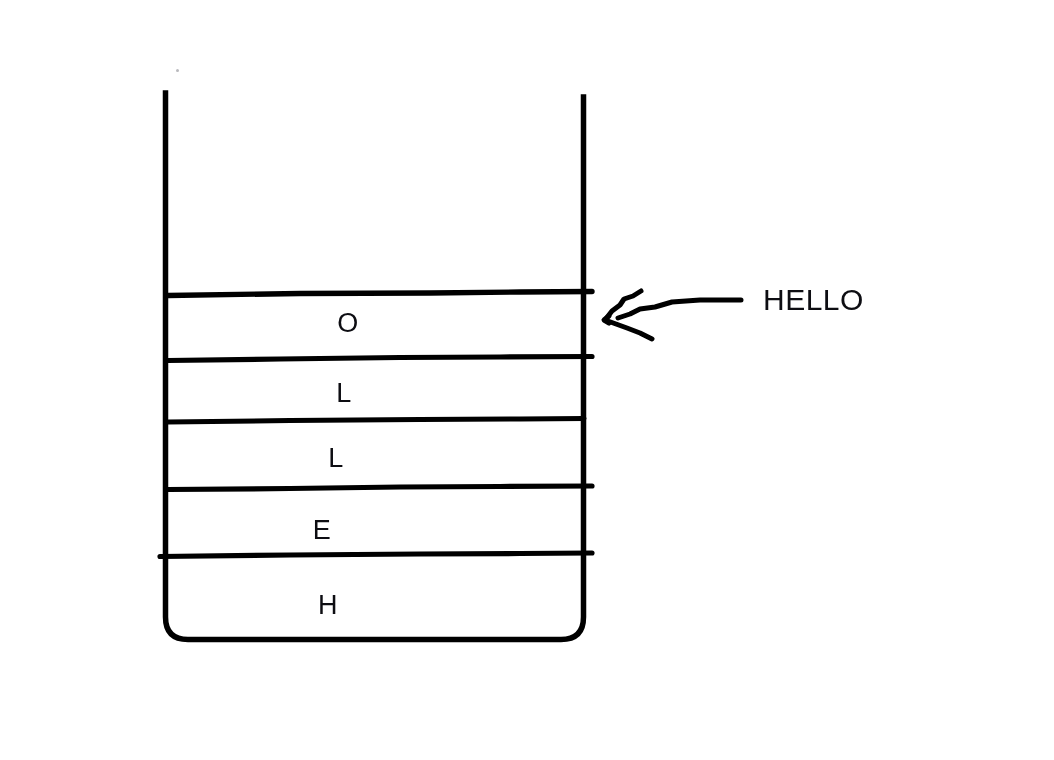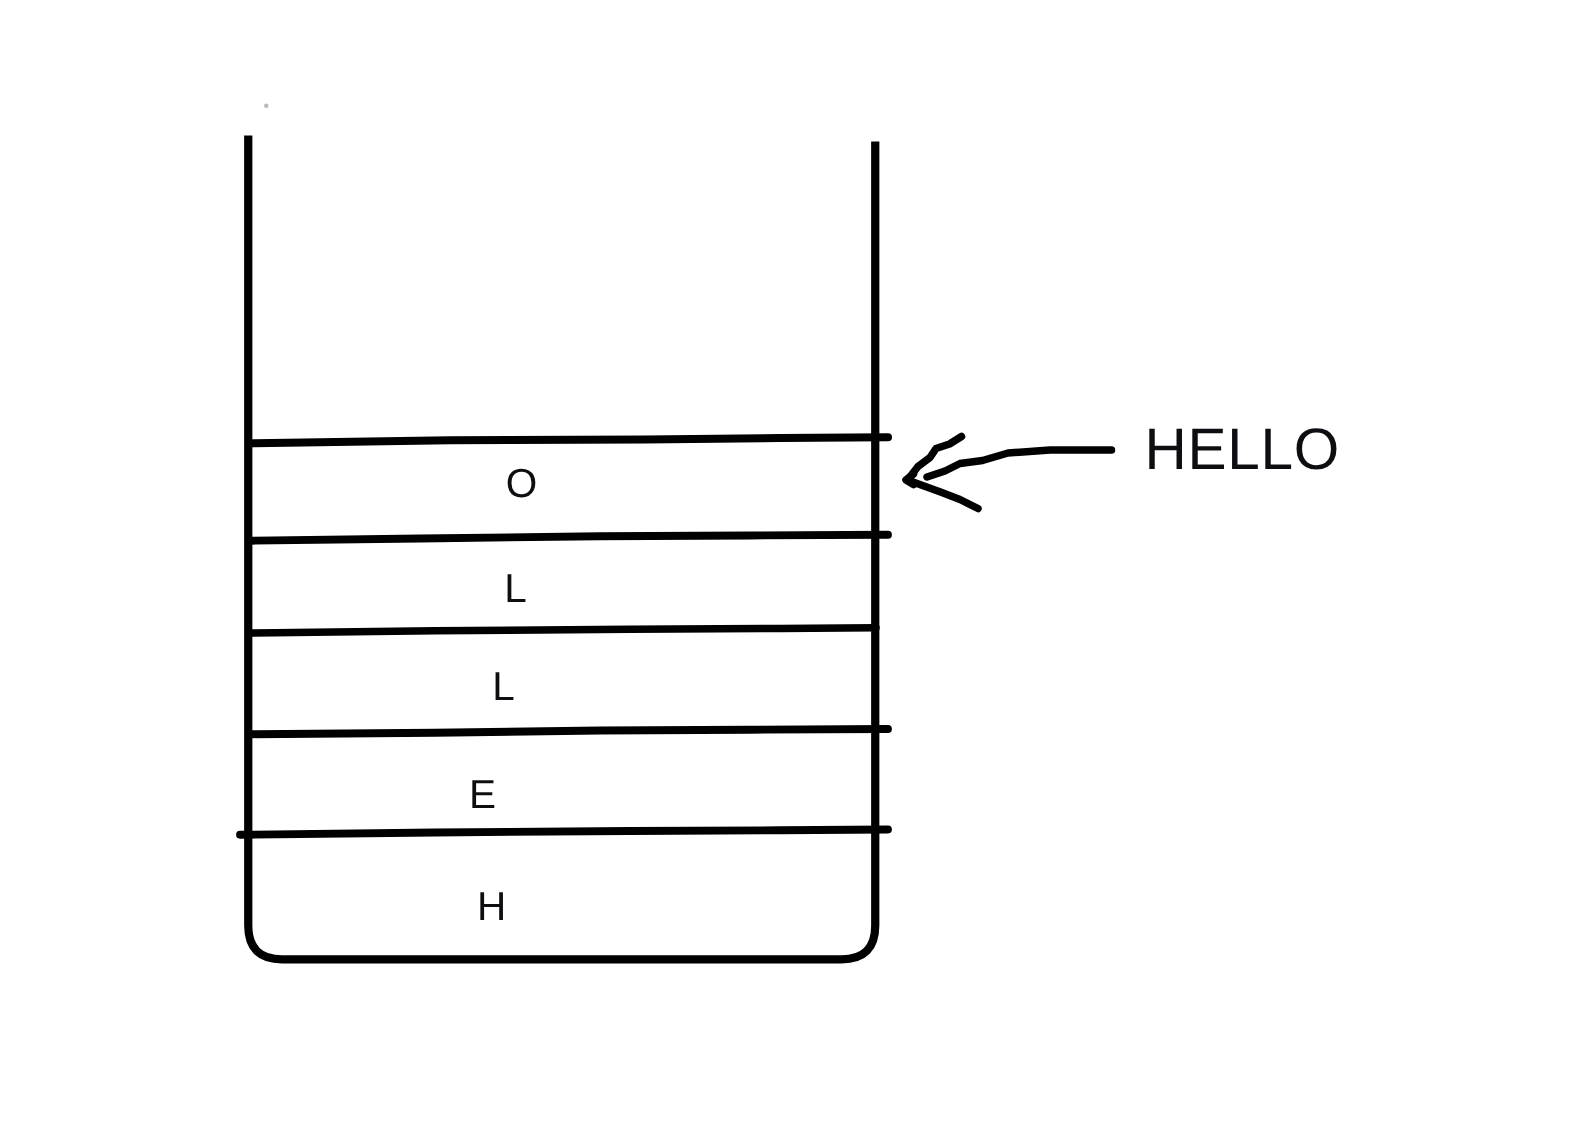--- a/index.html
+++ b/index.html
@@ -32,21 +32,21 @@
     font-weight: 400;
     color: #0d0d12;
     line-height: 1;
     white-space: nowrap;
     transform: translate(-50%, -50%);
     letter-spacing: 0.5px;
   }
   .annotation-label {
     position: absolute;
     font-family: "Liberation Sans", sans-serif;
-    font-size: 39px;
+    font-size: 30px;
     font-weight: 400;
     color: #0d0d12;
     line-height: 1;
     white-space: nowrap;
     transform: translate(0, -50%);
     letter-spacing: 0.5px;
   }
   .speck {
     position: absolute;
     width: 3px;

